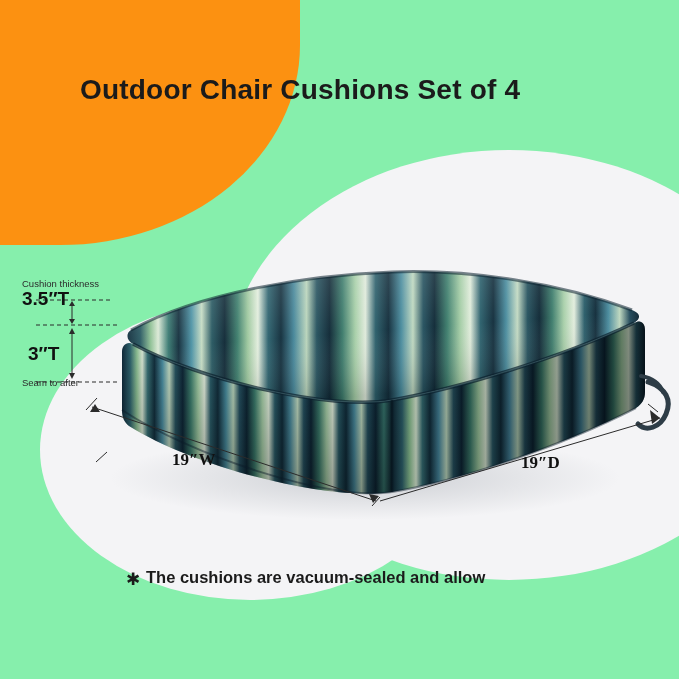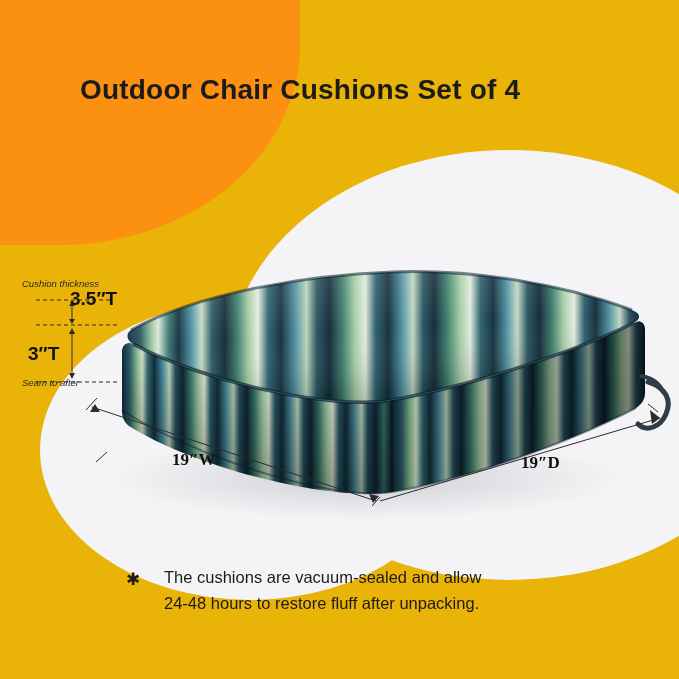--- a/index.html
+++ b/index.html
@@ -8,21 +8,21 @@
     background: #ffffff;
   }
   body {
     font-family: "Liberation Sans", sans-serif;
   }
   #page {
     position: relative;
     width: 679px;
     height: 679px;
     overflow: hidden;
-    background: #eab308;
+    background: #86efac;
   }
 
   
   .orange-blob {
     position: absolute;
     left: -120px;
     top: -130px;
     width: 420px;
     height: 375px;
     background: #FC9111;
@@ -76,21 +76,20 @@
     font-weight: bold;
     color: #111;
     white-space: nowrap;
     font-family: Liberation Serif, serif;
   }
   .tiny-label {
     position: absolute;
     font-size: 9.5px;
     color: #2b2b2b;
     white-space: nowrap;
-    font-style: italic;
   }
   .thick-label {
     position: absolute;
     font-size: 16px;
     font-weight: bold;
     color: #111;
     white-space: nowrap;
   }
   .wd-label {
     font-size: 17px;
@@ -106,21 +105,22 @@
     color: #1b1b1b;
     line-height: 1.55;
   }
   .footnote .star {
     position: absolute;
     left: 0;
     top: 2px;
     font-size: 17px;
   }
   .footnote .lines {
-    margin-left: 38px;
+    margin-left: 20px;
+    font-weight: bold;
   }
 </style>
 </head>
 <body>
 
 <div id="page">
 
   <div class="orange-blob"></div>
   <div class="grey-blob"></div>
   <div class="grey-blob2"></div>
@@ -331,28 +331,27 @@
         <path d="M 373,503 L 379,496 L 369,494" fill="#2b2b2b" stroke="none"></path>
 
         <path d="M 380,501 L 660,418"></path>
         <path d="M 650,410 L 660,418 L 652,424" fill="#2b2b2b" stroke="none"></path>
         <path d="M 648,404 L 658,412"></path>
       </g>
     </svg>
   </div>
 
   <div class="tiny-label" style="left:22px; top:278px;">Cushion thickness</div>
-  <div class="thick-label" style="left:22px; top:288px; font-size:19px;margin-left:48px;">3.5″T</div>
+  <div class="thick-label" style="left:22px; top:288px; font-size:19px;">3.5″T</div>
   <div class="thick-label" style="left:28px; top:343px; font-size:19px;">3″T</div>
   <div class="tiny-label" style="left:22px; top:377px;">Seam to after</div>
 
   <div class="dim-label wd-label" style="left:172px; top:450px;">19″W</div>
   <div class="dim-label wd-label" style="left:521px; top:453px;text-align:center;">19″D</div>
 
   <div class="footnote">
     <span class="star">✱</span>
     <div class="lines">
       <div>The cushions are vacuum-sealed and allow</div>
-      <div>24-48 hours to restore fluff after unpacking.</div>
     </div>
   </div>
 
 </div>
 
 </body></html>

